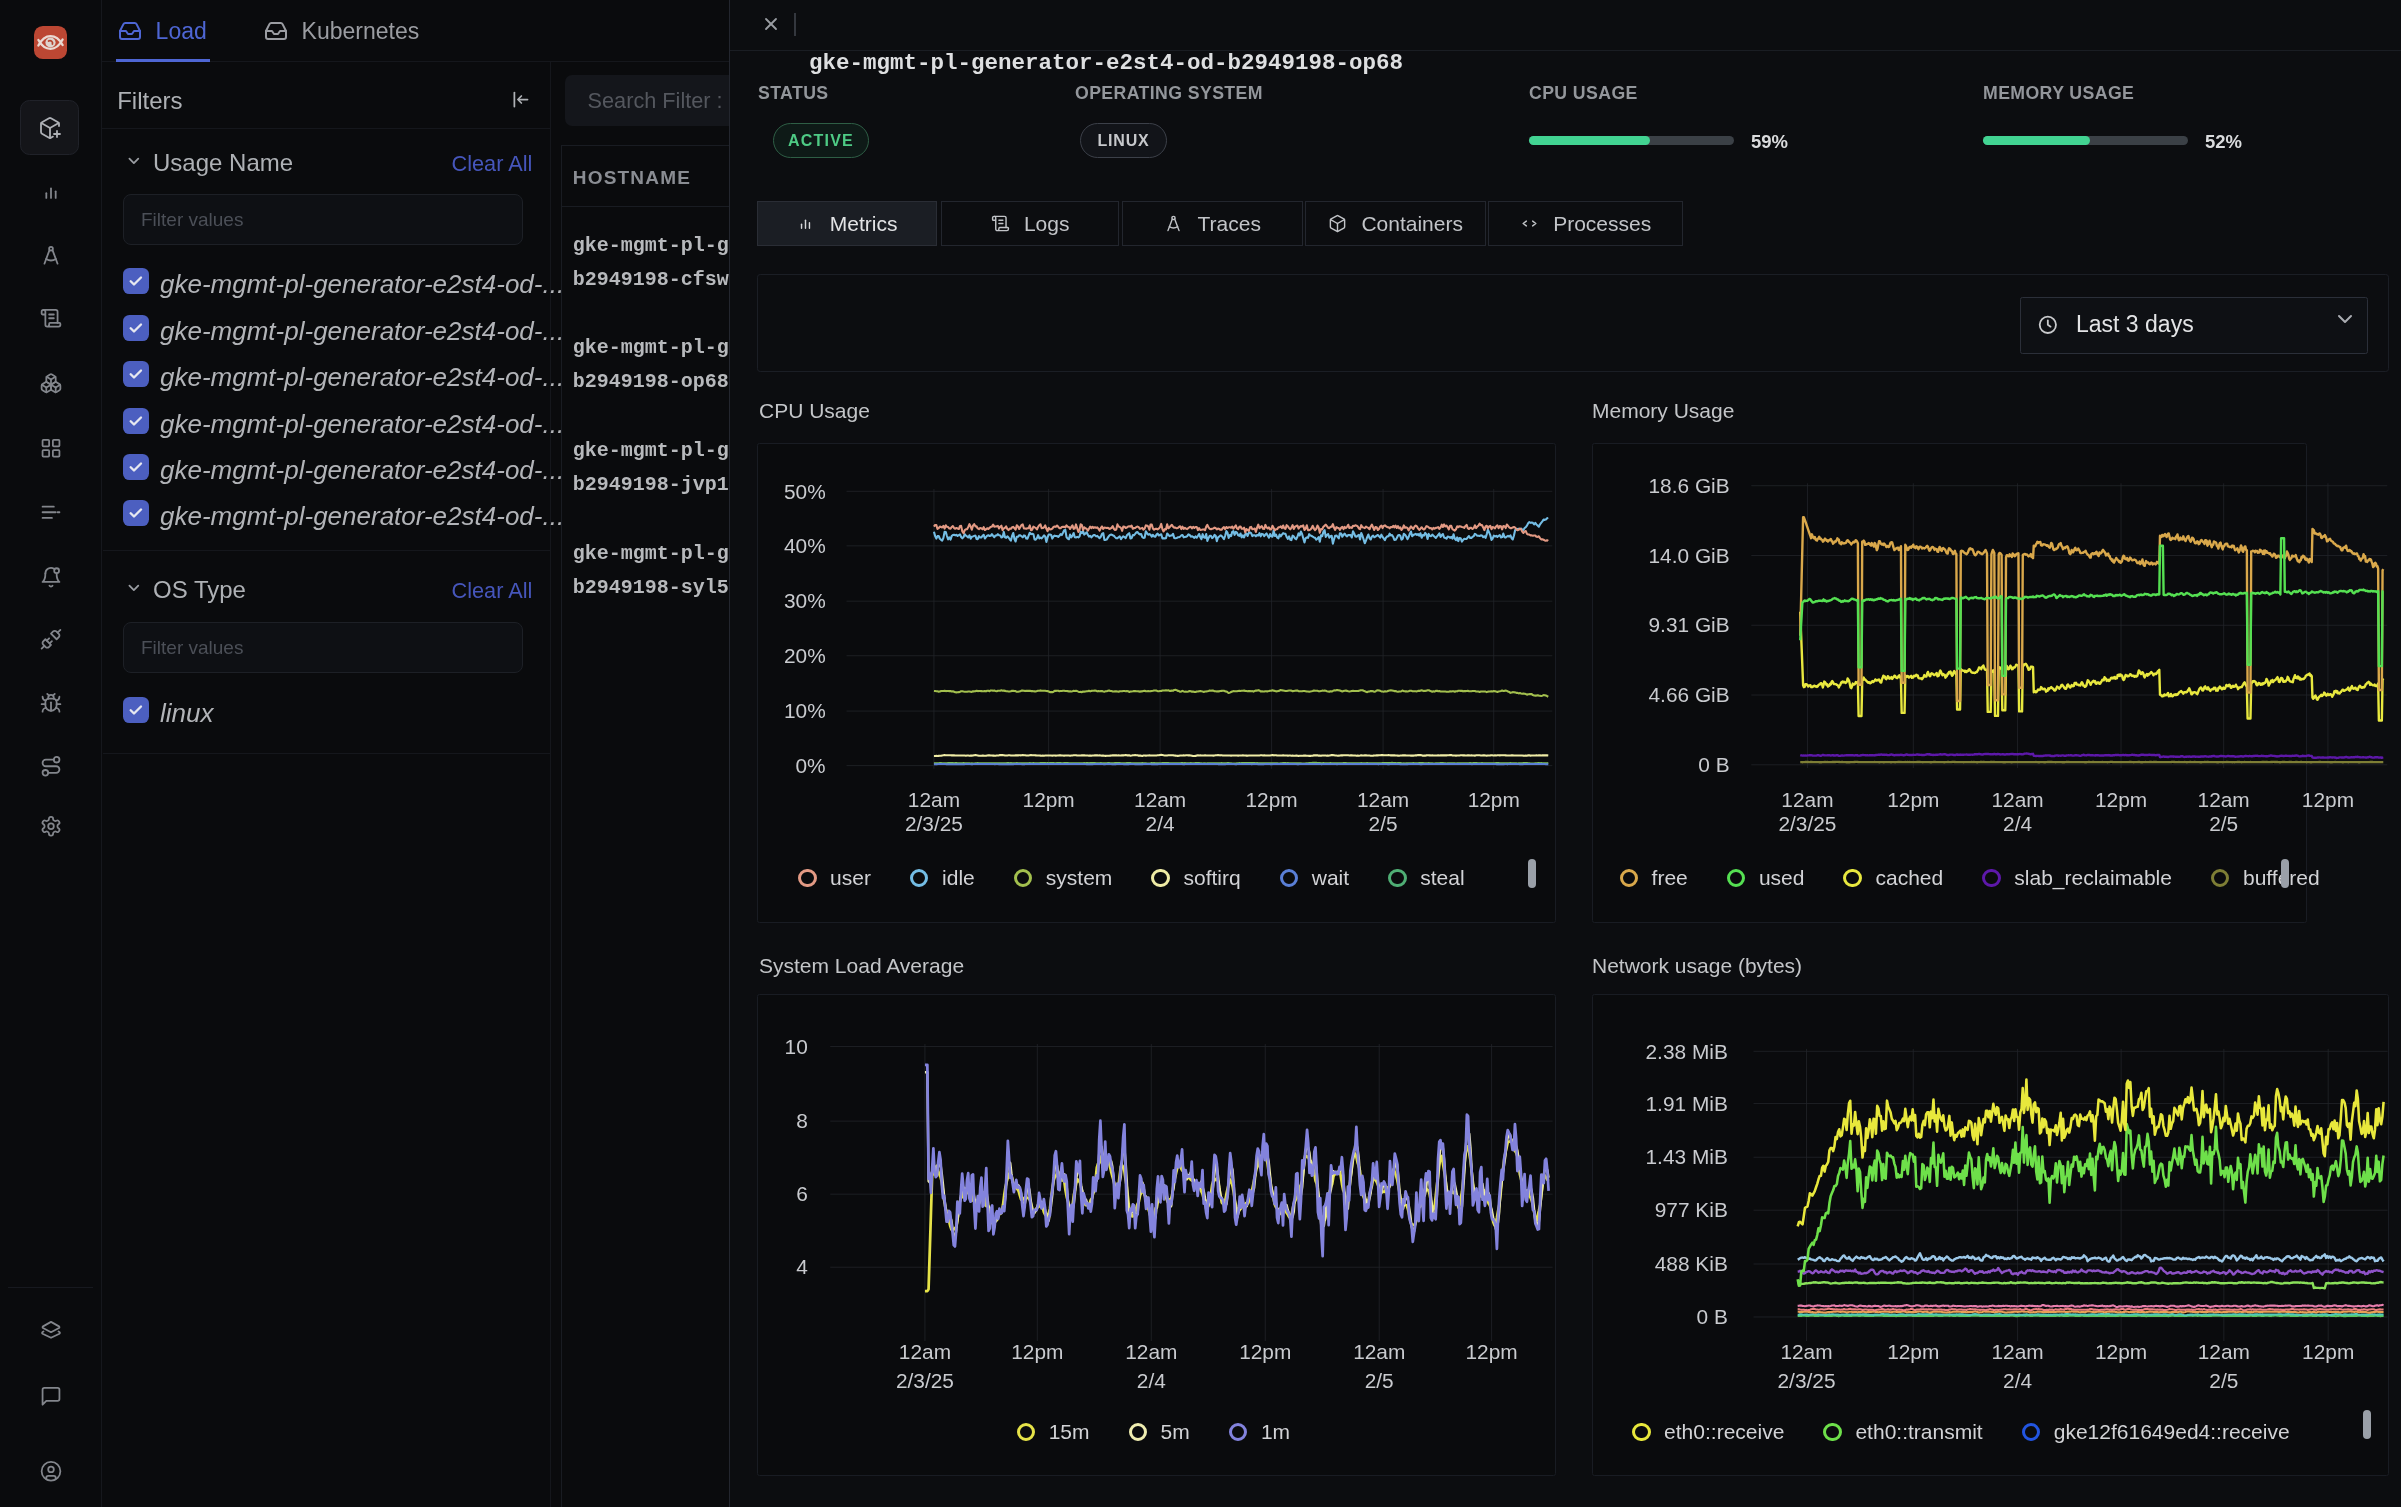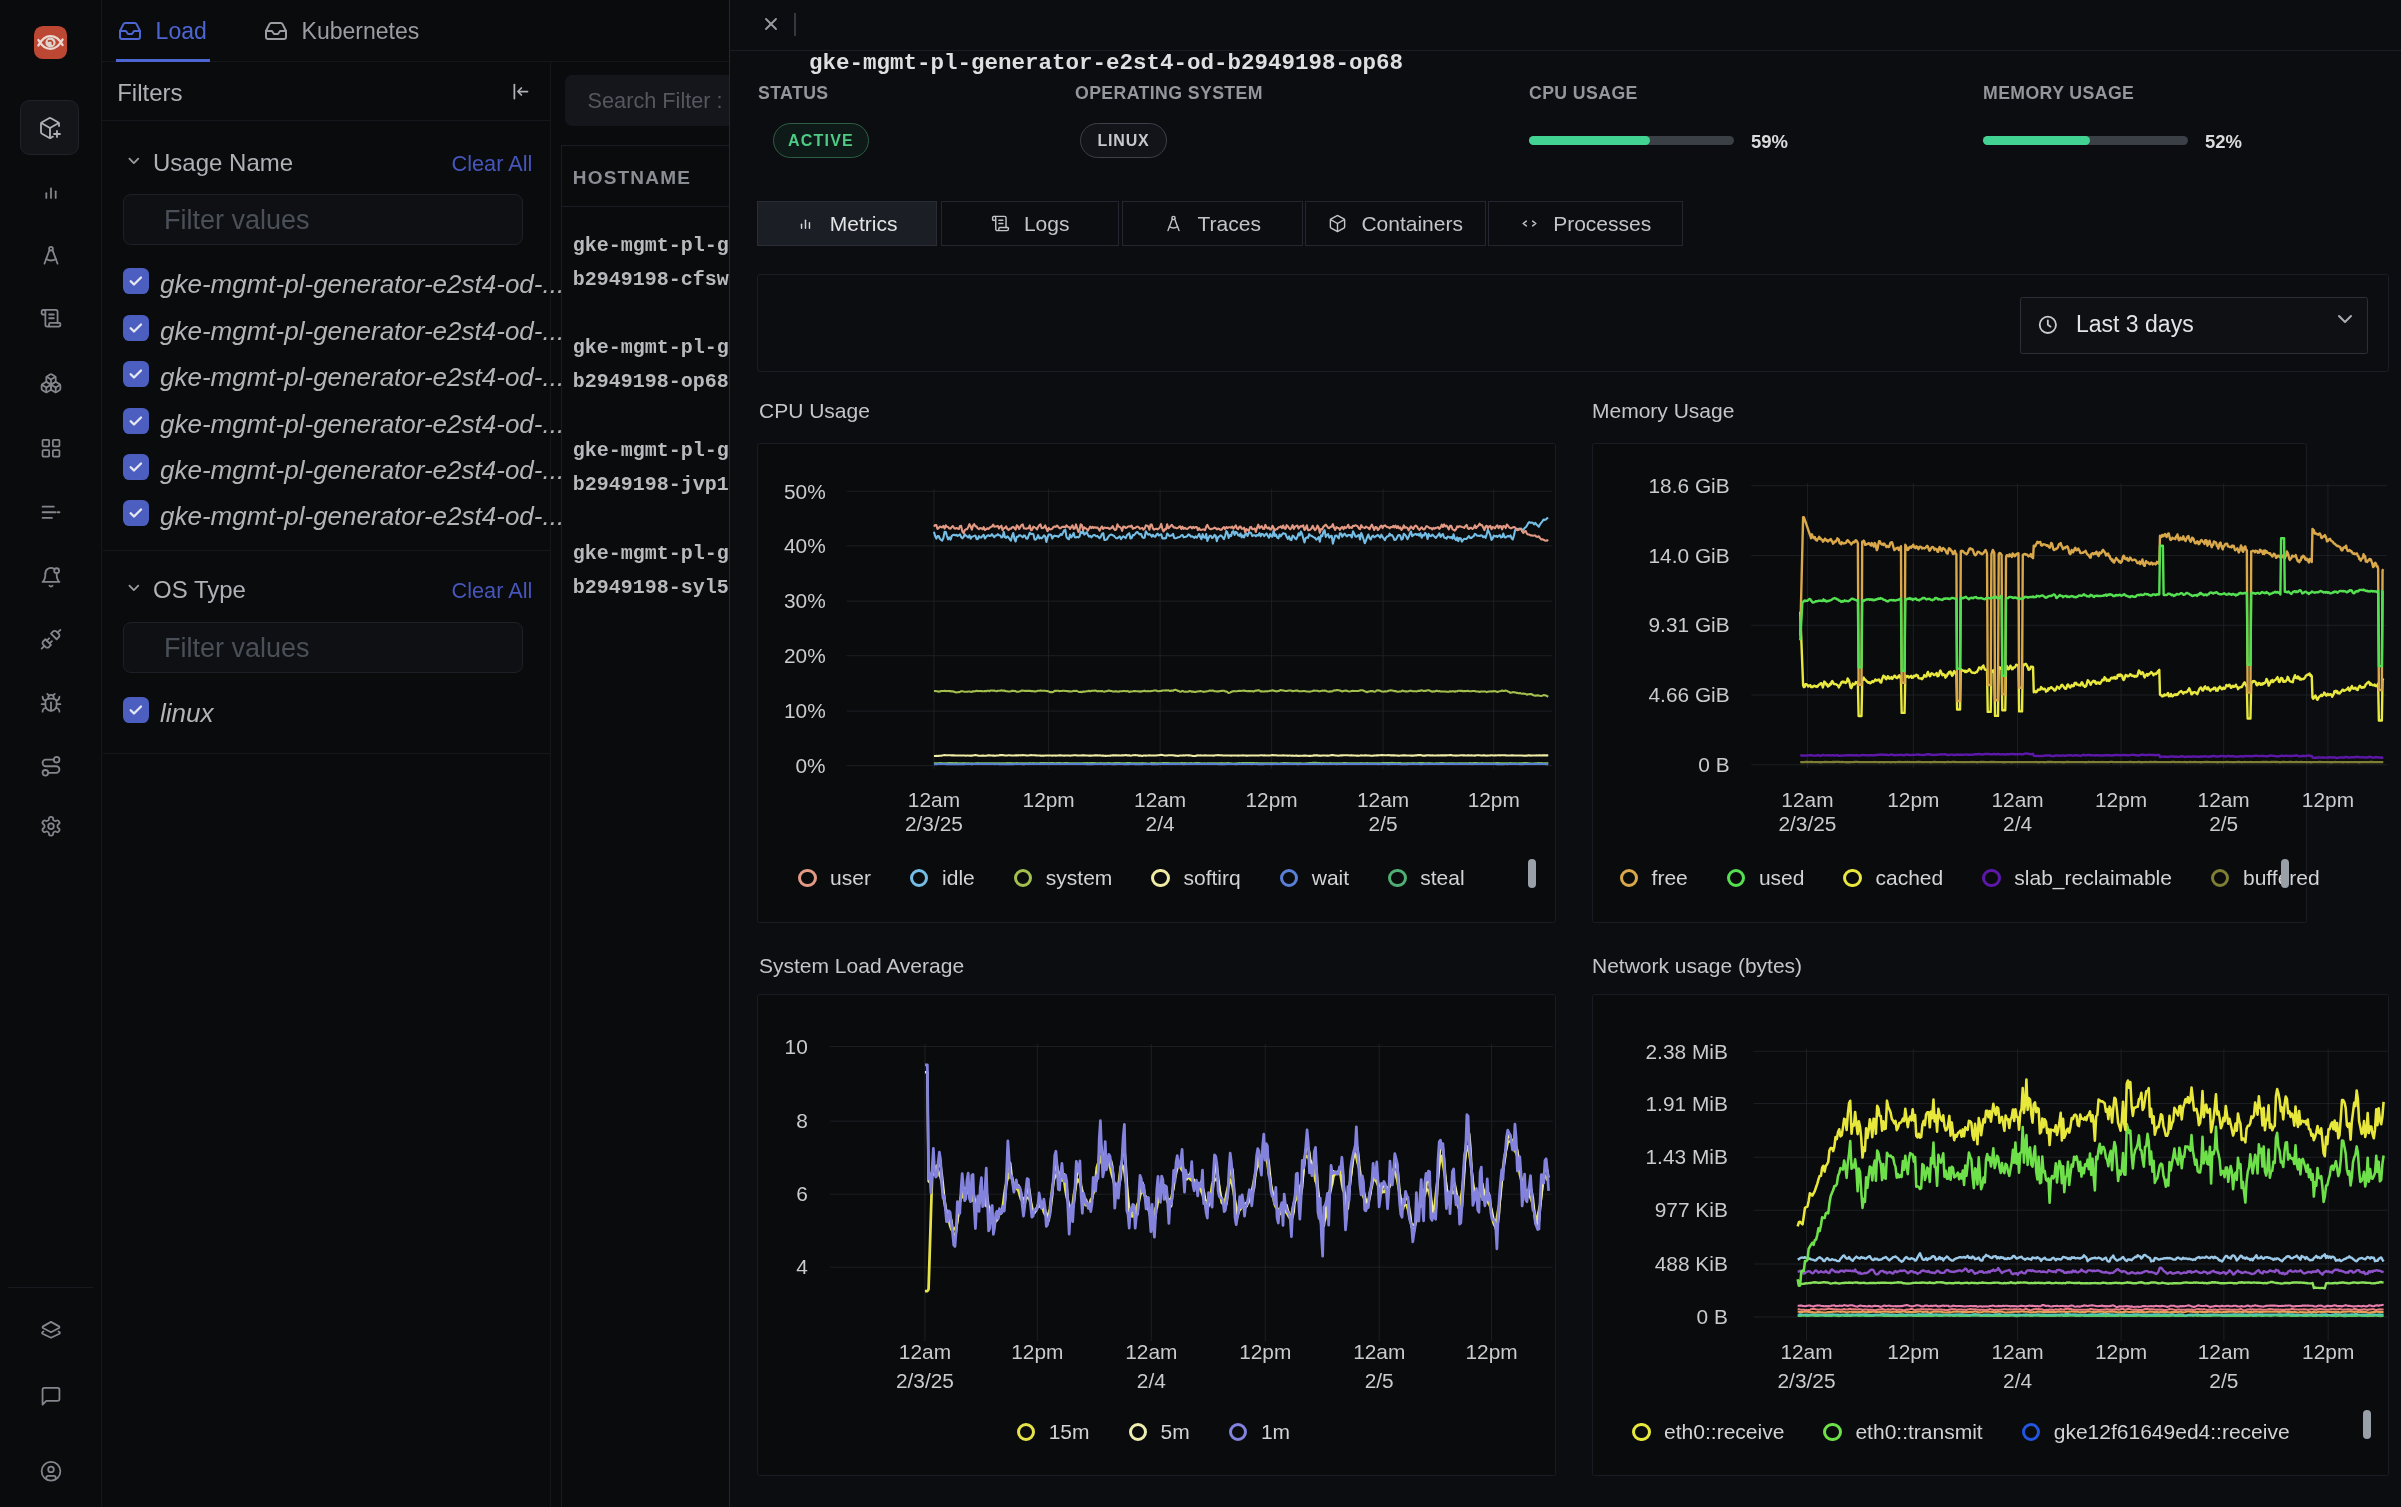--- a/index.html
+++ b/index.html
@@ -14,28 +14,28 @@
 
 
 #page { position:absolute; left:102px; top:0; right:0; height:1507px; background:#0a0b0d; }
 #topbar { position:absolute; left:0; top:0; right:0; height:62px; border-bottom:0.8px solid #15171c; }
 .ptab { position:absolute; top:0; height:62px; display:flex; align-items:center; gap:13.6px; font-size:23px; }
 #tabHosts { left:16px; color:#4e66d4; }
 #tabHosts .ul { position:absolute; left:-1.6px; right:-3.2px; bottom:0px; height:3.2px; background:#4e66d4; }
 #tabK8s { left:162px; color:#9b9da2; }
 
 #filters { position:absolute; left:0; top:62px; width:449px; bottom:0; border-right:0.8px solid #15171c; }
-#fhead { position:absolute; left:0; top:0; right:0; height:59px; border-bottom:0.8px solid #15171c; }
+#fhead { position:absolute; left:0; top:8px; right:0; height:59px; border-bottom:0.8px solid #15171c; }
 #fhead .t { position:absolute; left:15.2px; top:17px; font-size:24px; color:#aeb1b5; }
 #fhead .ic { position:absolute; right:19px; top:18.5px; }
 .sect { position:absolute; left:0; right:0; }
 .sect .chev { position:absolute; left:23px; top:3.2px; }
 .sect .name { position:absolute; left:51px; top:0px; font-size:24px; color:#aeb1b5; }
 .sect .clear { position:absolute; right:17.7px; top:2.4px; font-size:21.7px; color:#4656bb; }
-.finput { position:absolute; left:21px; right:27px; height:51px; border-radius:8px; border:0.8px solid #1d2026; background:#0e1014; color:#4b4f57; font-size:27px; line-height:50px; padding-left:40px; }
+.finput { position:absolute; left:21px; right:27px; height:51px; border-radius:8px; border:0.8px solid #1d2026; background:#0e1014; color:#4b4f57; font-size:19px; line-height:50px; padding-left:17px; }
 .cbrow { position:absolute; left:21px; right:8px; height:26px; }
 .cb { position:absolute; left:0; top:0; width:26px; height:26px; border-radius:6.4px; background:#4c5fc0; }
 .cb svg { position:absolute; left:4px; top:4px; }
 .cblab { position:absolute; left:37px; top:0.8px; font-size:26px; color:#b2b4b8; white-space:nowrap;font-style:italic; }
 #fdiv { position:absolute; left:0.8px; right:0; top:488px; height:0.8px; background:#15171c; }
 #fbot { position:absolute; left:0.8px; right:0; top:691px; height:0.8px; background:#15171c; }
 
 #listcol { position:absolute; left:449px; top:62px; right:0; bottom:0; }
 #search { position:absolute; left:13.6px; top:13px; width:337px; height:51px; border-radius:7.2px; background:#14161b; color:#54575e; font-size:21.7px; line-height:51px; padding-left:23px; white-space:nowrap; overflow:hidden; }
 #table { position:absolute; left:9.6px; top:83px; width:401px; bottom:0; border:0.8px solid #191c22; border-bottom:none; }

